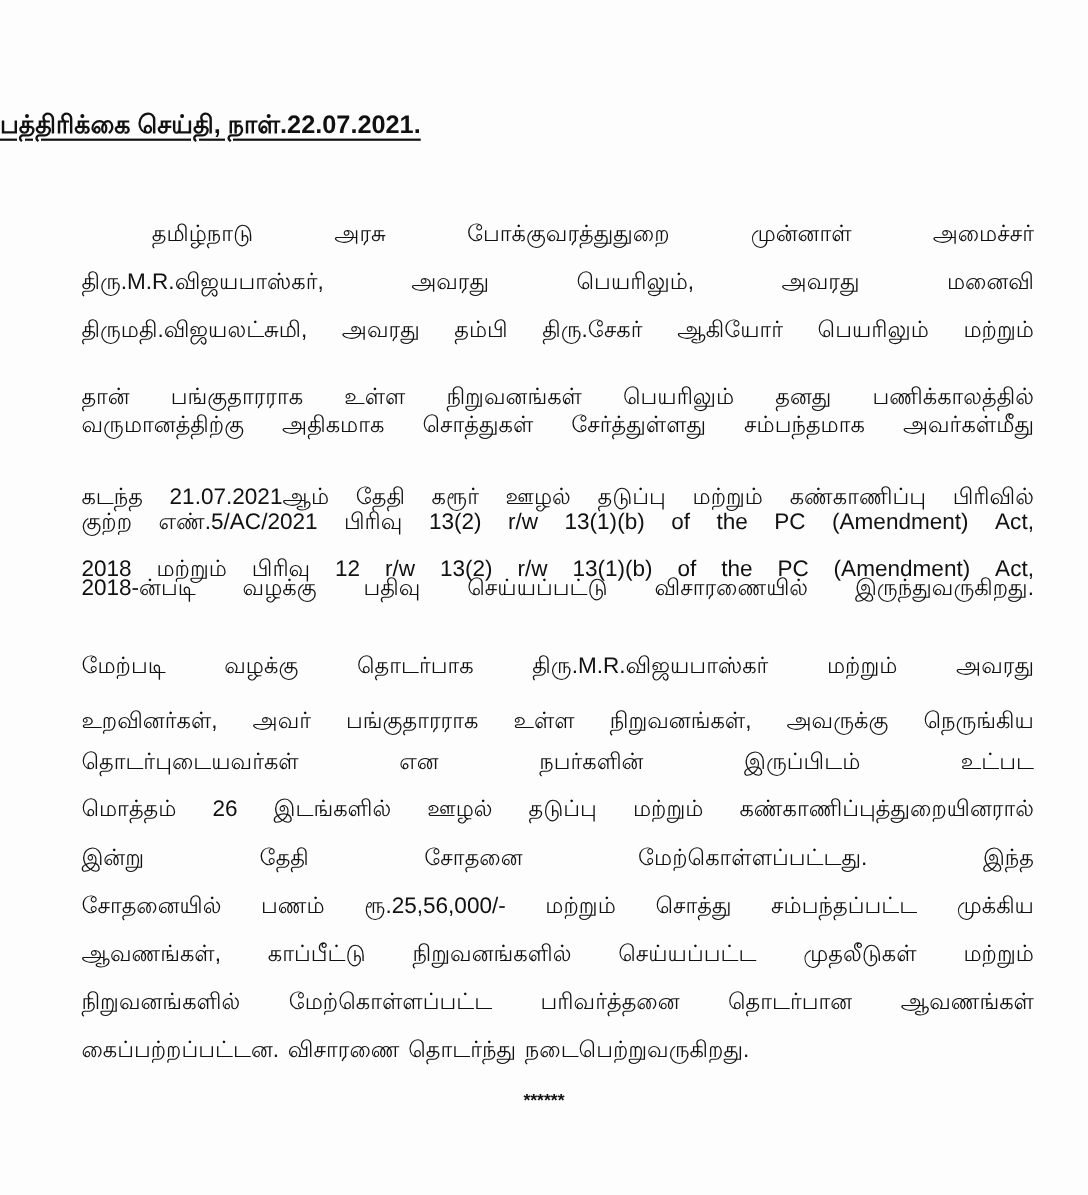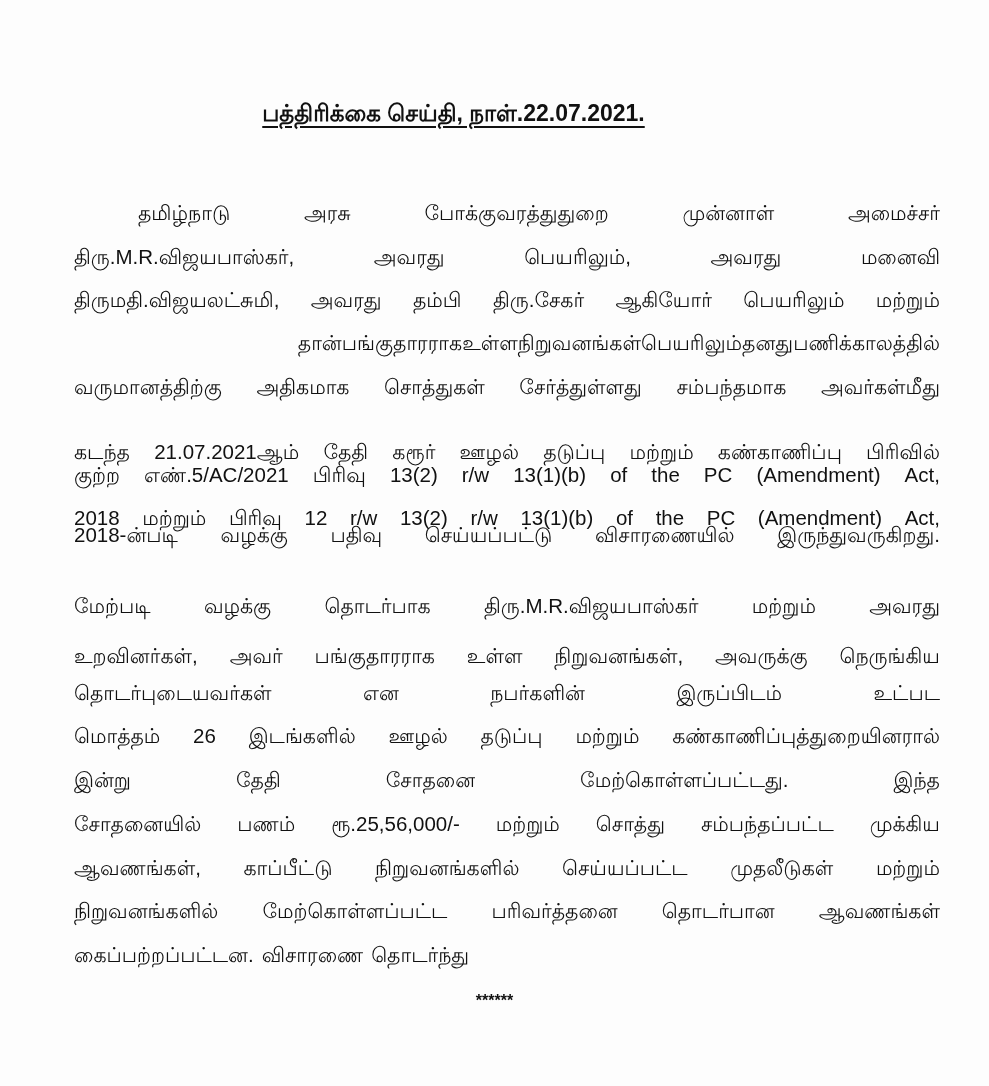--- a/index.html
+++ b/index.html
@@ -19,21 +19,21 @@
       position: absolute;
       left: 0; top: 0;
       width: 989px; height: 1086px;
       background: #fdfdfd;
     }
     .title {
       position: absolute;
       top: 100px;
       left: 0;
       width: 907px;
-      text-align: center;
+      text-align: left;
       font-size: 23px;
       font-weight: bold;
     }
     .title span {
       text-decoration: underline;
       text-underline-offset: 5px;
       text-decoration-thickness: 2px;
     }
     .line {
       position: absolute;
@@ -92,21 +92,21 @@
       </div>
       <div class="line" style="top: 283px;">
         <span class="w">திருமதி.விஜயலட்சுமி,</span>
         <span class="w">அவரது</span>
         <span class="w">தம்பி</span>
         <span class="w">திரு.சேகர்</span>
         <span class="w">ஆகியோர்</span>
         <span class="w">பெயரிலும்</span>
         <span class="w">மற்றும்</span>
       </div>
-      <div class="line" style="top: 326px; justify-content: flex-end;">
+      <div class="line" style="top: 344px;">
         <span class="w">தான்</span>
         <span class="w">பங்குதாரராக</span>
         <span class="w">உள்ள</span>
         <span class="w">நிறுவனங்கள்</span>
         <span class="w">பெயரிலும்</span>
         <span class="w">தனது</span>
         <span class="w">பணிக்காலத்தில்</span>
       </div>
       <div class="line" style="top: 370px;">
         <span class="w">வருமானத்திற்கு</span>
@@ -224,17 +224,18 @@
         <span class="w">நிறுவனங்களில்</span>
         <span class="w">மேற்கொள்ளப்பட்ட</span>
         <span class="w">பரிவர்த்தனை</span>
         <span class="w">தொடர்பான</span>
         <span class="w">ஆவணங்கள்</span>
       </div>
       <div class="line last" style="top: 938px;">
         <span class="w">கைப்பற்றப்பட்டன.</span>
         <span class="w">விசாரணை</span>
         <span class="w">தொடர்ந்து</span>
+        <span class="w">நடைபெற்றுவருகிறது.</span>
       </div>
     </div>
 
   <div class="stars">******</div>
 </div>
 
 </body></html>

